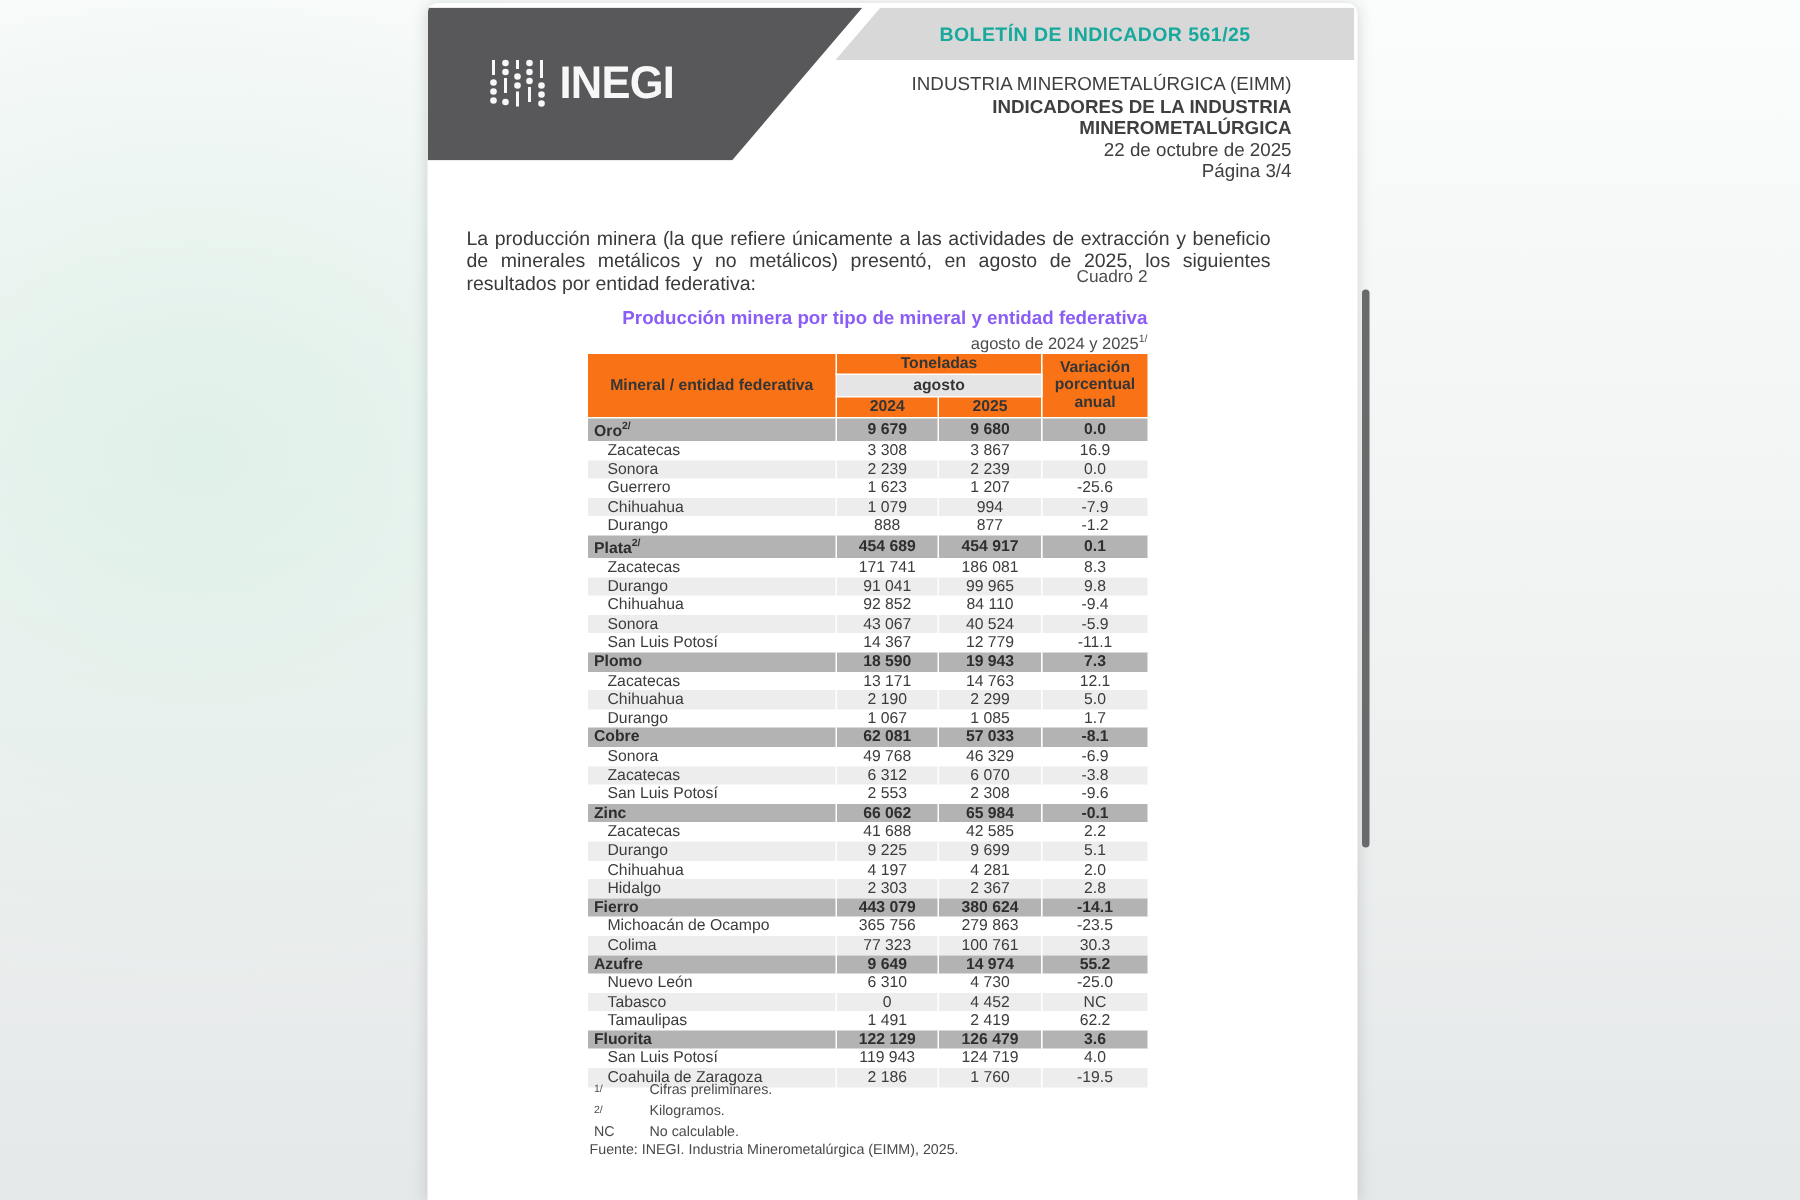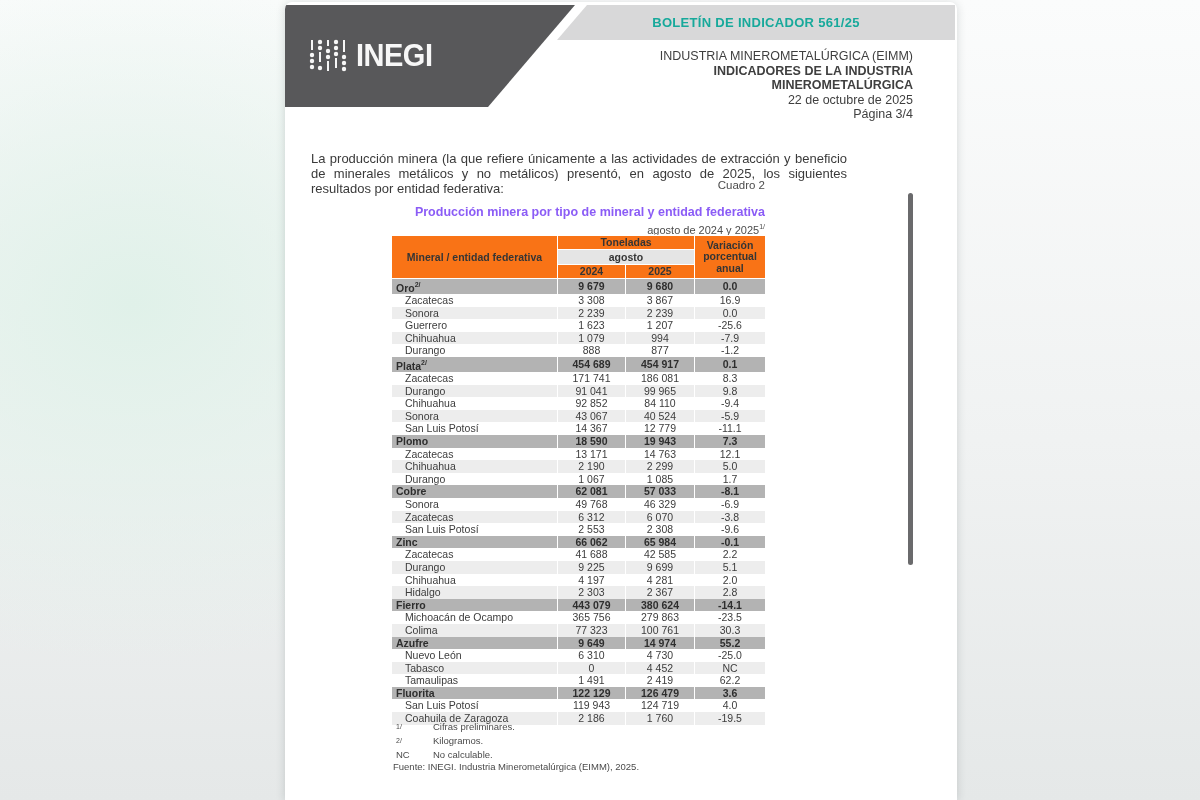--- a/index.html
+++ b/index.html
@@ -7,21 +7,21 @@
   body {
     font-family:"Liberation Sans", sans-serif;
     background:
       radial-gradient(620px 520px at 11% 38%, #e0f1e9 0%, rgba(224,241,233,0) 70%),
       linear-gradient(180deg, #fbfcfc 0%, #f0f2f2 55%, #e5e8e8 100%);
     position:relative;
   }
 
   
   .page {
-    position:absolute; left:285px; top:2px; width:672px; height:798px;
+    position:absolute; left:285px; top:2px; width:620px; height:798px;
     background:#ffffff; border-radius:7px 7px 0 0;
     box-shadow:0 1px 10px rgba(40,50,55,.18);
     overflow:hidden;
   }
 
   
   .bulletin-bar {
     position:absolute; top:3px; left:272px; right:2px; height:35px;
     background:#d8d8d9;
     clip-path:polygon(30px 0, 100% 0, 100% 100%, 0 100%);
@@ -31,21 +31,21 @@
     font-size:13px; font-weight:bold; letter-spacing:.3px; color:#17a99b;
   }
 
   
   .inegi-banner {
     position:absolute; top:3px; left:0; width:290px; height:102px;
     background:#58585a;
     clip-path:polygon(0 0, 100% 0, 70% 100%, 0 100%);
     display:flex; align-items:center; z-index:2;
   }
-  .inegi-logo { display:flex; align-items:center; gap:7px; padding-left:24px; }
+  .inegi-logo { display:flex; align-items:center; gap:7px; padding-left:41px; }
   .inegi-logo svg { display:block; }
   .inegi-wordmark {
     color:#f7f7f7; font-size:29px; font-weight:800; letter-spacing:-.5px;
     transform:scaleY(1.05);
   }
 
   
   .doc-header {
     position:absolute; top:47px; right:44px; text-align:right;
     font-size:12.5px; line-height:14.6px; color:#3f3f3f;

